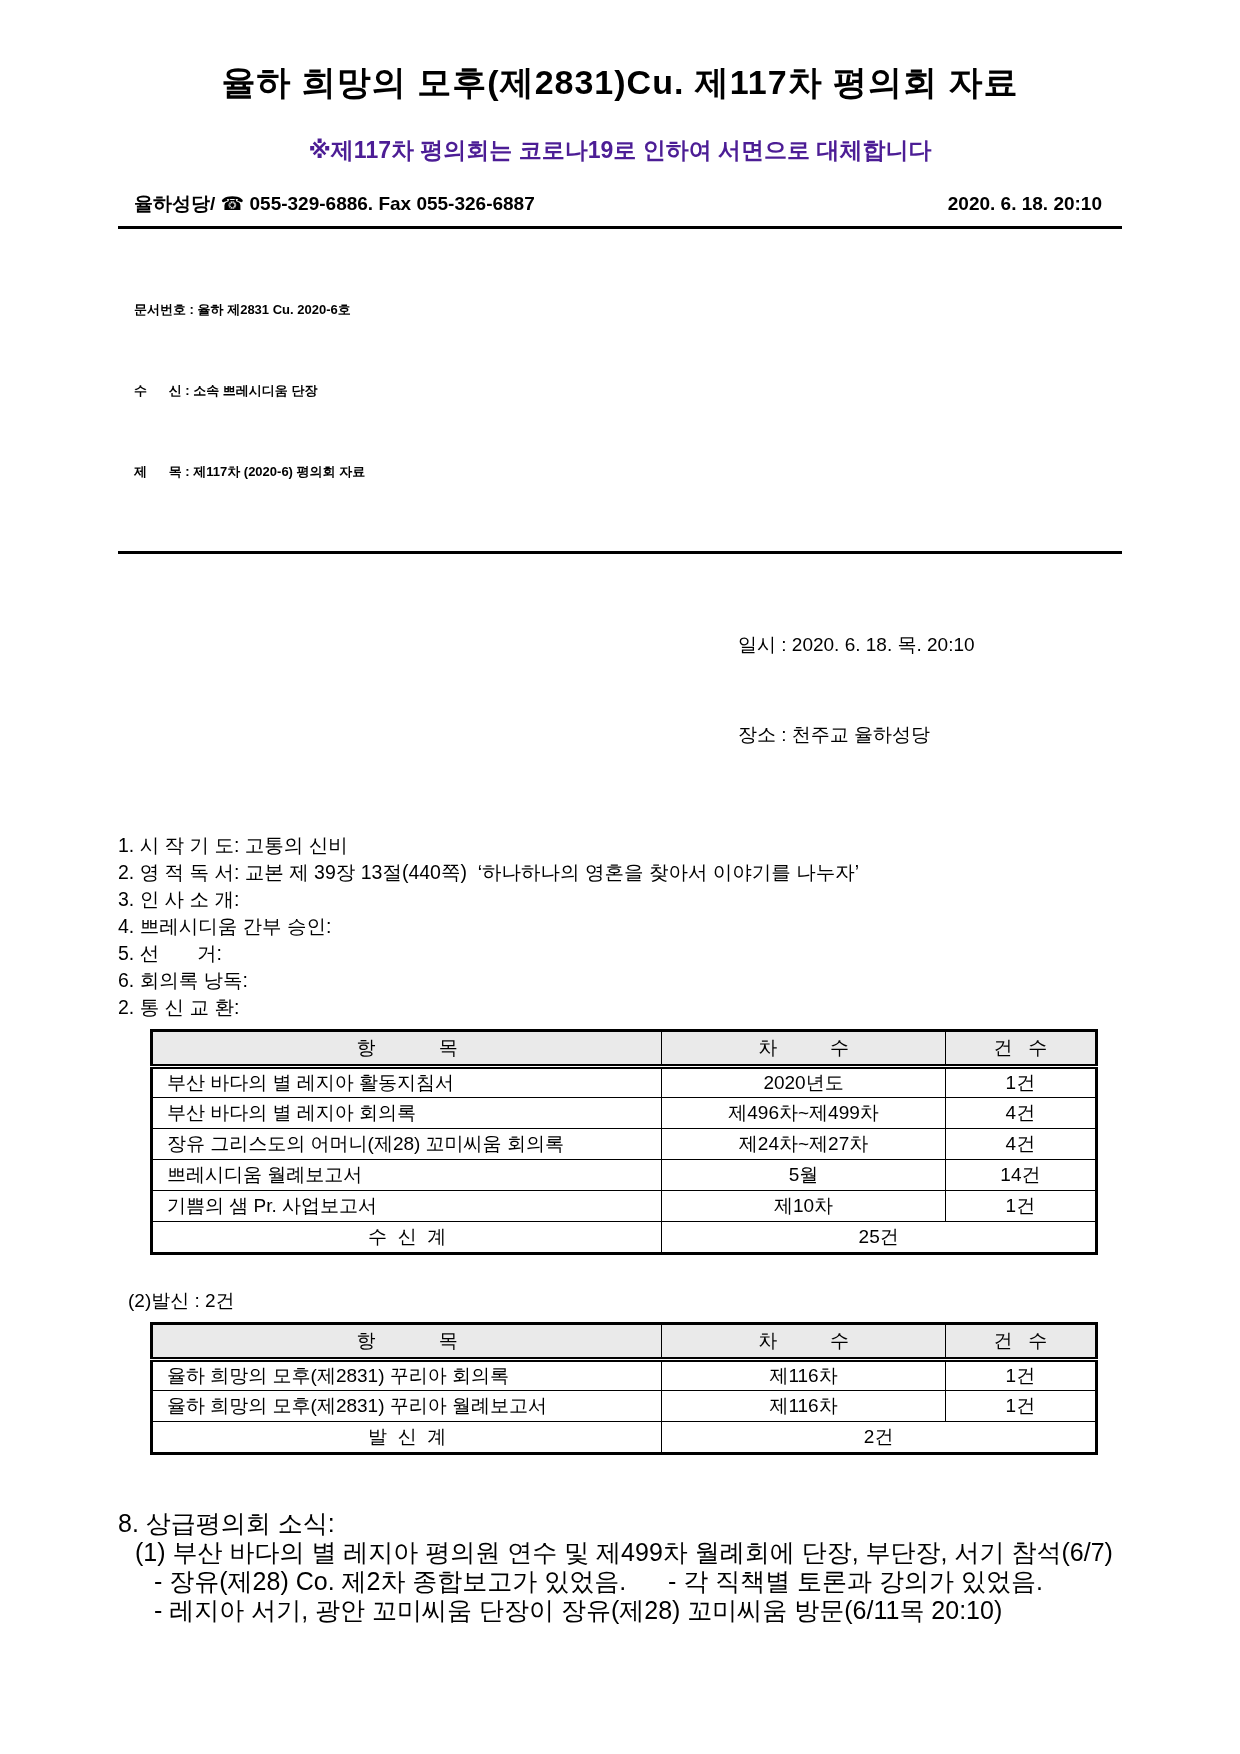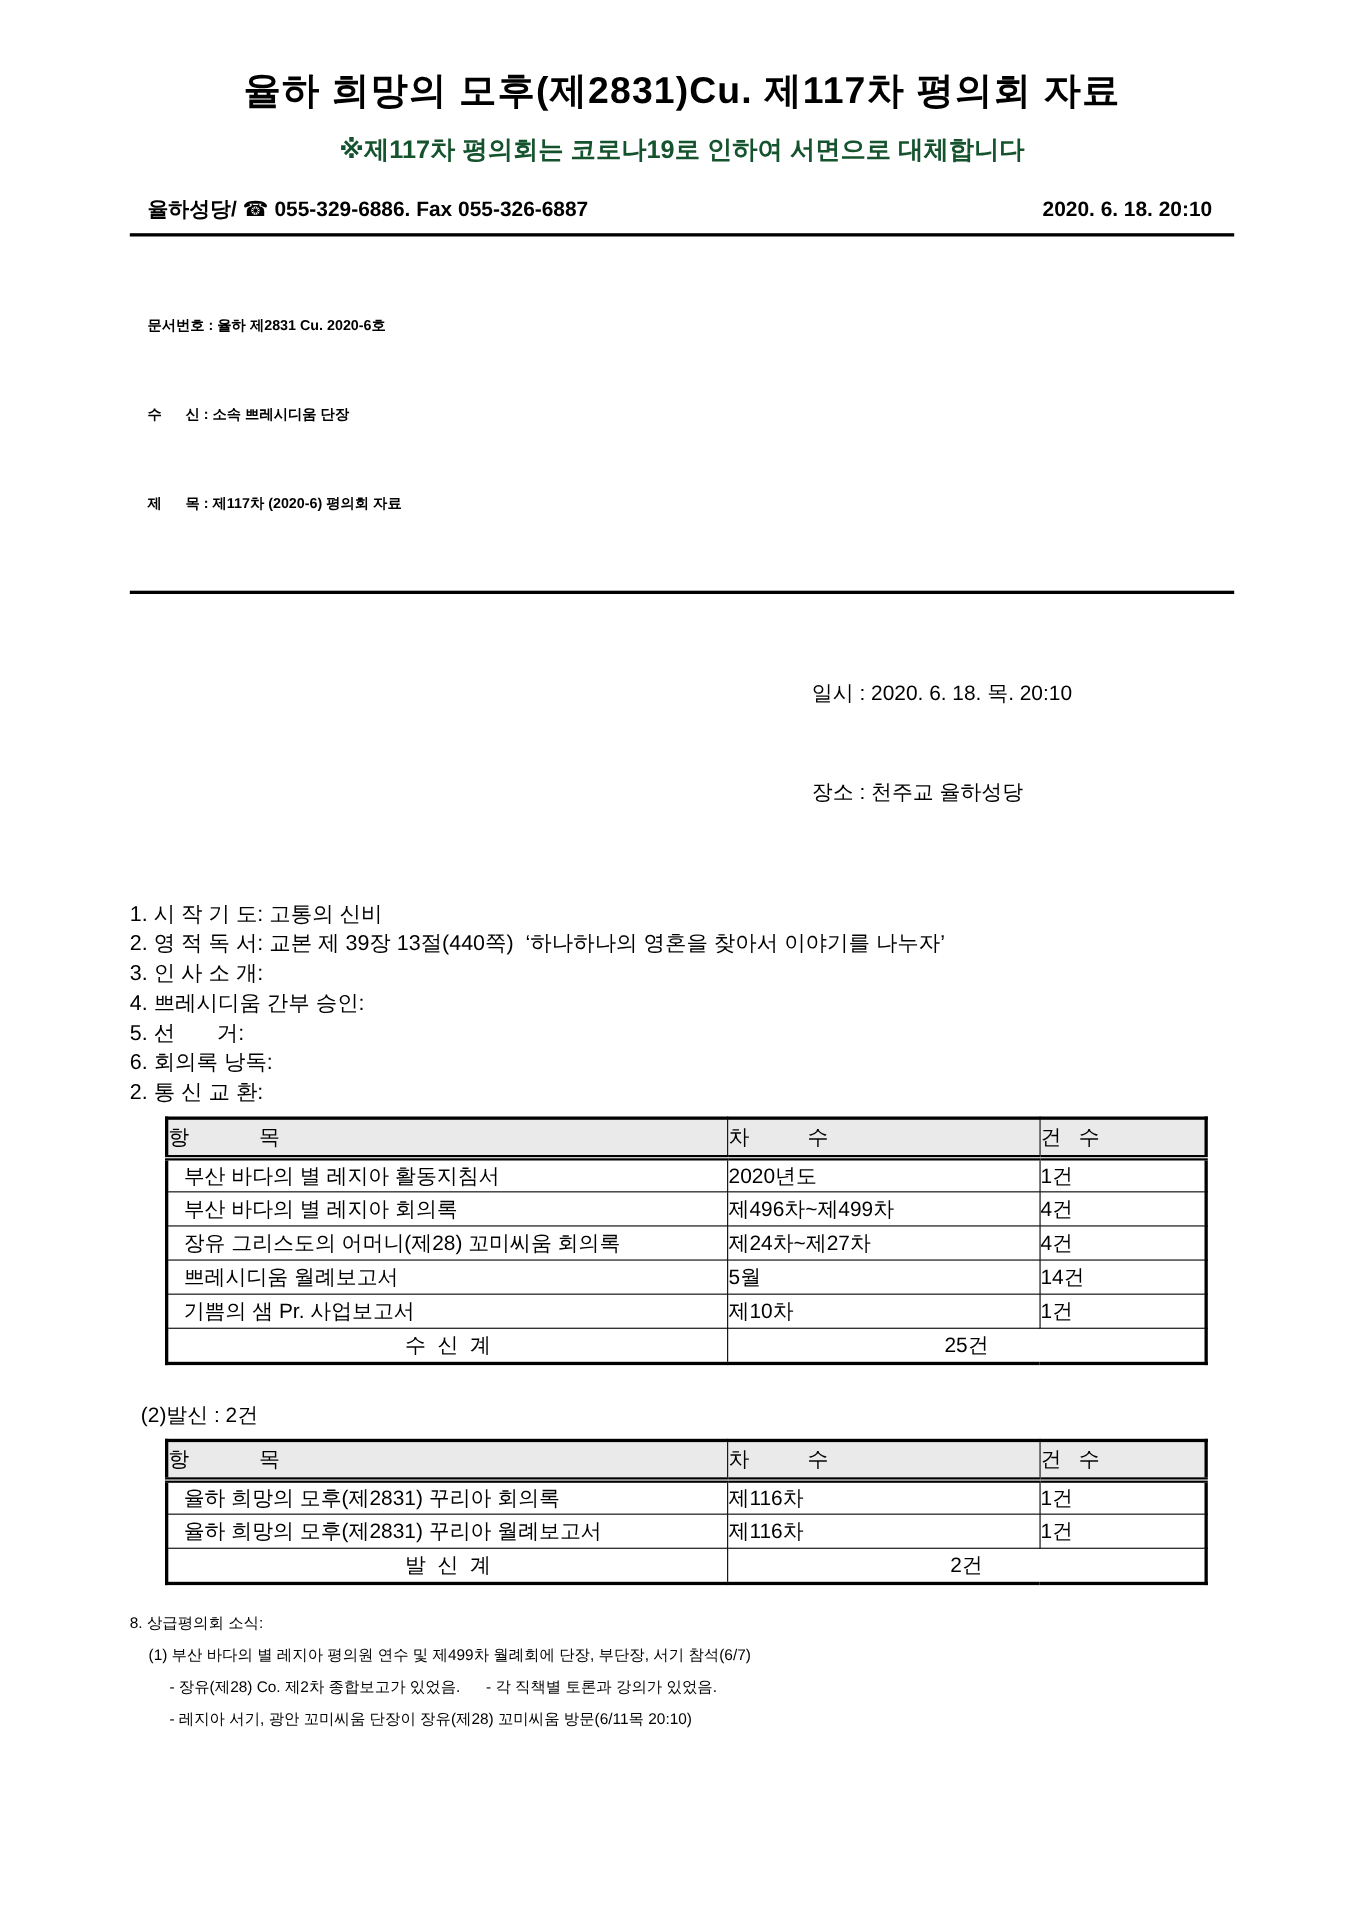--- a/index.html
+++ b/index.html
@@ -17,25 +17,25 @@
 
   .title {
     padding-top: 60px;
     text-align: center;
     font-size: 34px;
     font-weight: 900;
     letter-spacing: 1px;
     white-space: pre;
   }
   .notice {
-    margin-top: 15px;
+    margin-top: 29px;
     text-align: center;
     font-size: 23px;
     font-weight: bold;
-    color: #14532d;
+    color: #4c1d95;
     white-space: pre;
   }
   .contact-row {
     margin-top: 25px;
     display: flex;
     justify-content: space-between;
     align-items: baseline;
     font-size: 19px;
     font-weight: bold;
     padding-left: 16px;
@@ -63,40 +63,40 @@
   table.comm {
     border-collapse: collapse;
     table-layout: fixed;
     width: 948px;
     margin: 8px 0 0 32px;
     border: 3px solid #000;
     font-size: 19px;
   }
   table.comm th, table.comm td {
     border: 1px solid #000;
-    text-align: left;
+    text-align: center;
     white-space: pre;
     overflow: hidden;
     font-weight: normal;
   }
   table.comm th {
     background: #eaeaea;
     height: 36px;
     border-bottom: 5px double #000;
   }
   table.comm td { height: 31px; }
   table.comm td.c-item { text-align: left; padding-left: 14px; }
   table.comm col.col1 { width: 54%; }
   table.comm col.col2 { width: 30%; }
   table.comm col.col3 { width: 16%; }
   table.comm td.tot { text-align: center; height: 32px; }
 
   .spacer-dispatch { margin-top: 33px; }
 
-  .section8 { margin-top: 20px; font-size: 14px; line-height: 29px; }
+  .section8 { margin-top: 54px; font-size: 25px; line-height: 29px; }
   .section8 div { white-space: pre; }
   .s8-l1 { margin-left: 17px; }
   .s8-l2, .s8-l3 { margin-left: 36px; }
 </style>
 </head>
 <body>
 
 <div class="page">
   <div class="content">
 

